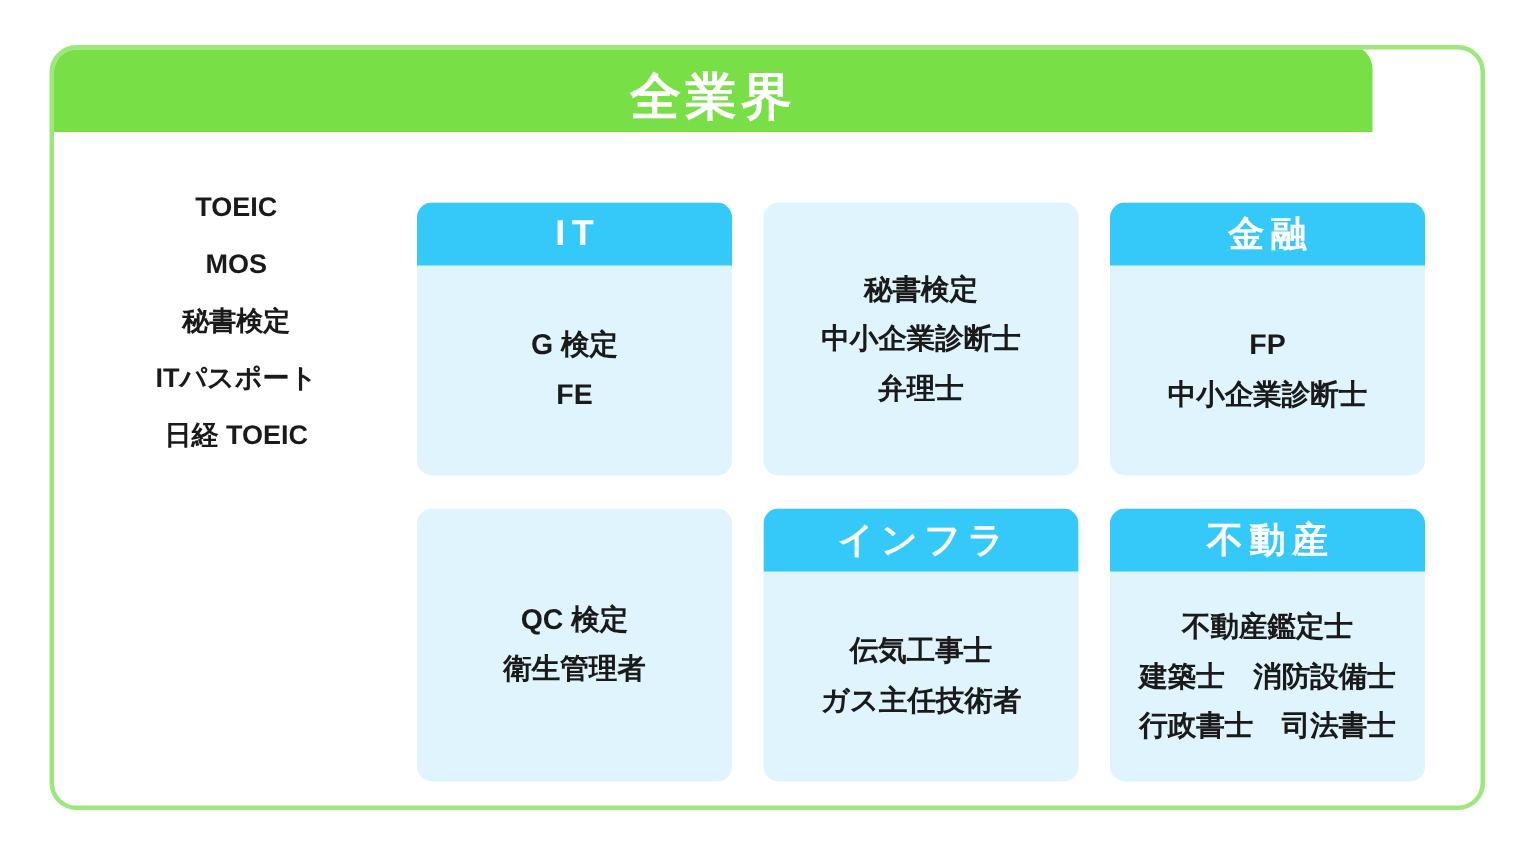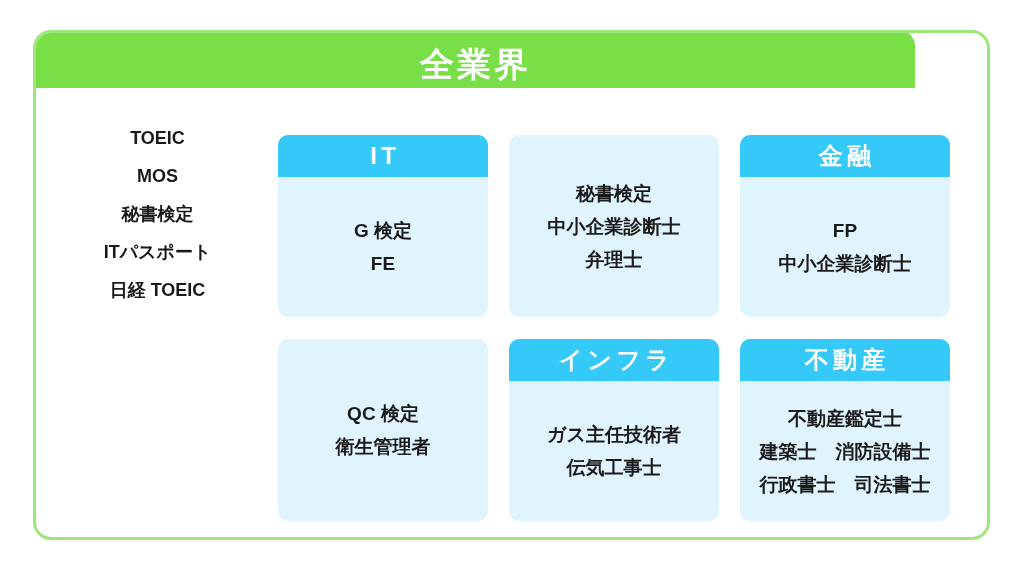--- a/index.html
+++ b/index.html
@@ -141,22 +141,22 @@
         <div>QC 検定</div>
         <div>衛生管理者</div>
       </div>
     </div>
 
     <div class="card">
       <div class="card-header">
         <span>インフラ</span>
       </div>
       <div class="card-body">
+        <div>伝気工事士</div>
         <div>ガス主任技術者</div>
-        <div>伝気工事士</div>
       </div>
     </div>
 
     <div class="card">
       <div class="card-header">
         <span>不動産</span>
       </div>
       <div class="card-body">
         <div>不動産鑑定士</div>
         <div>建築士　消防設備士</div>

